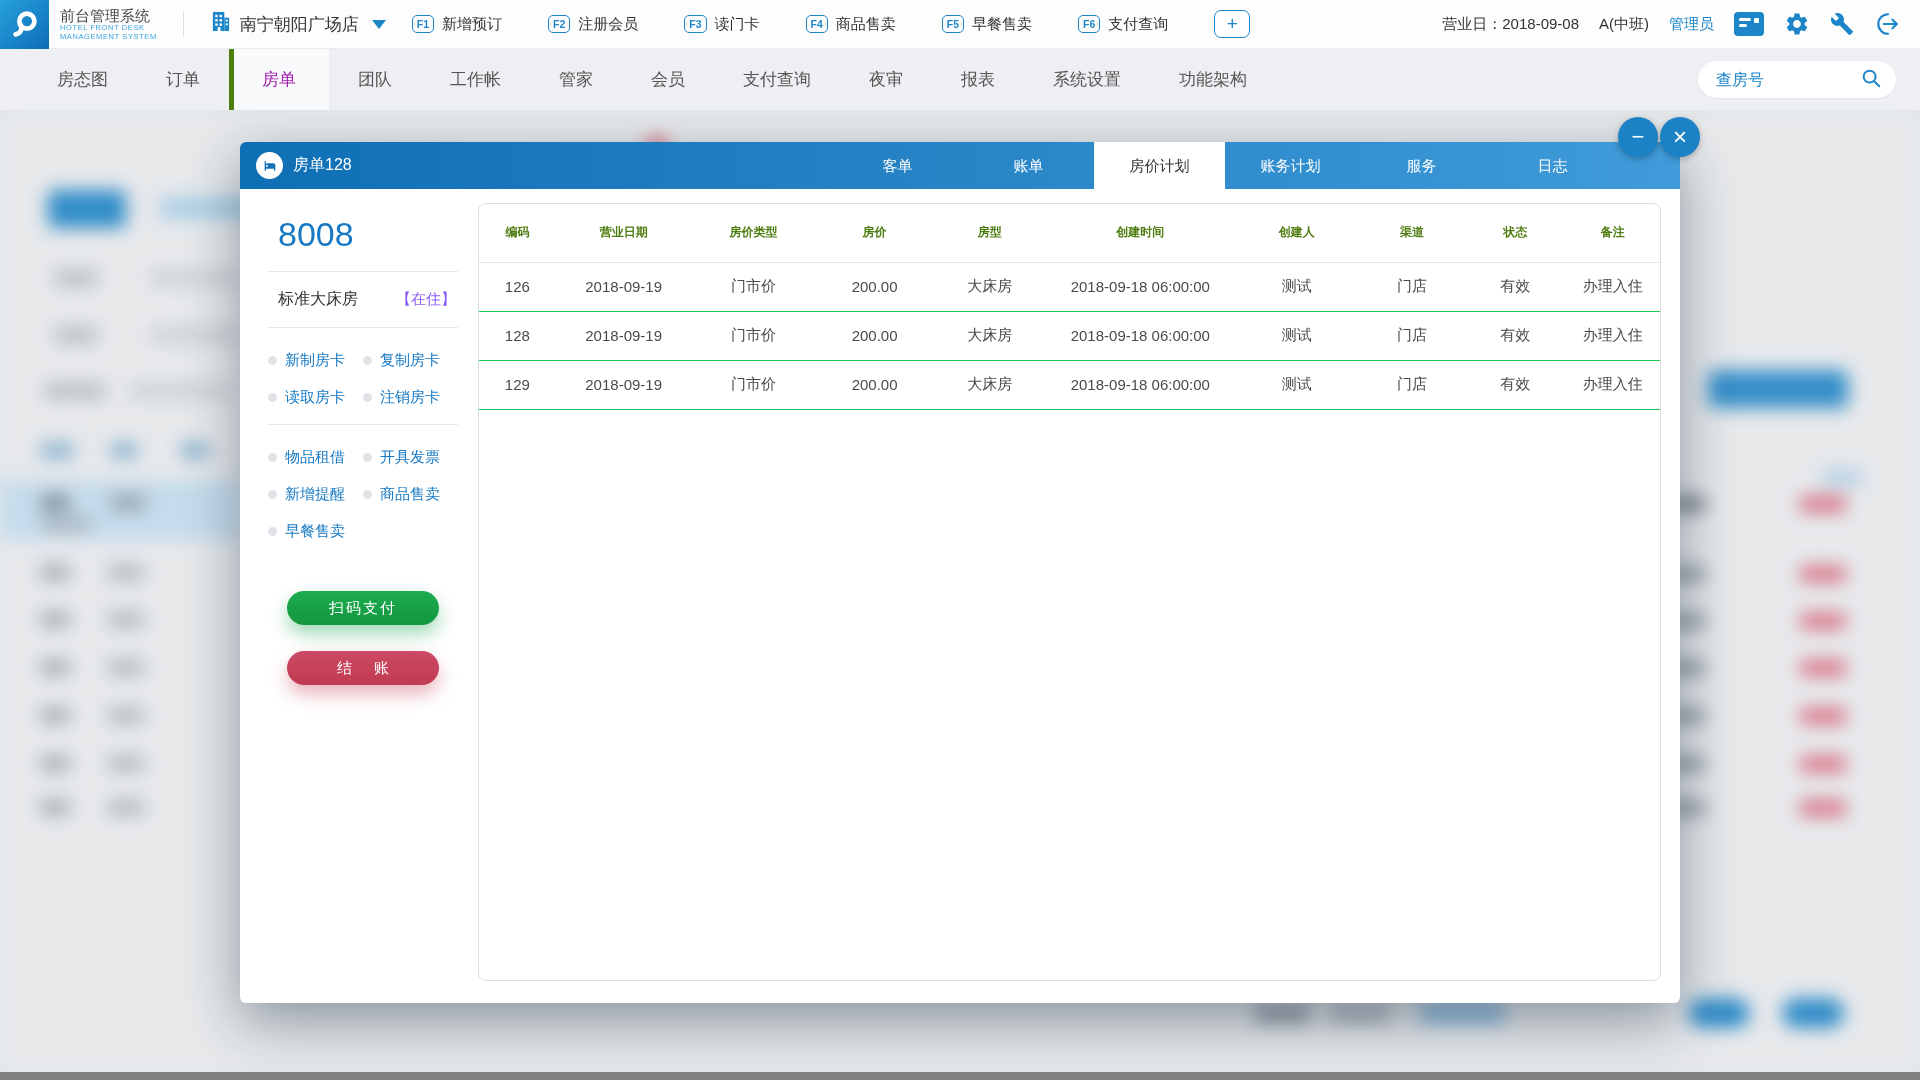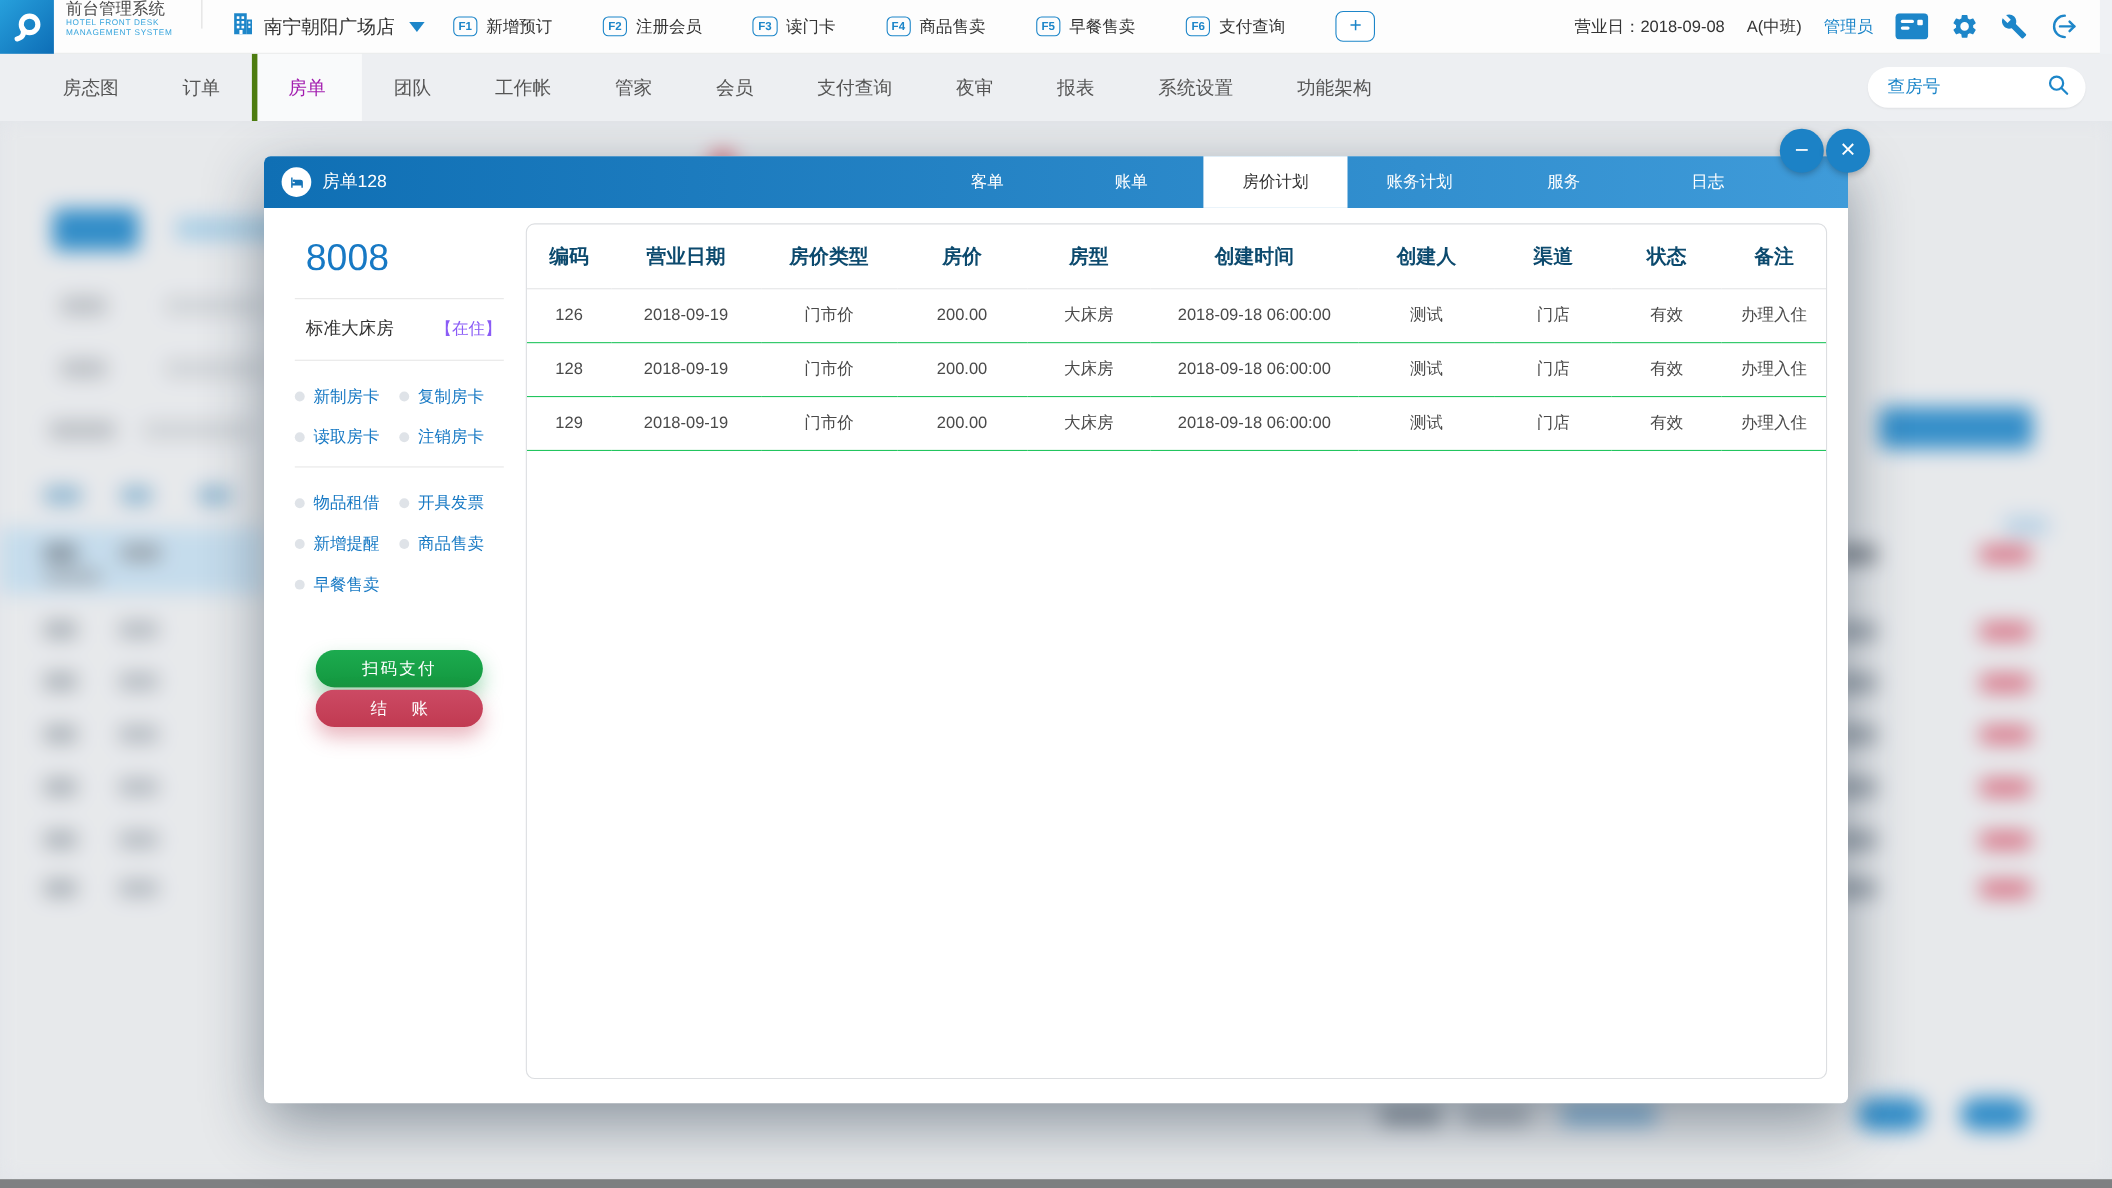--- a/index.html
+++ b/index.html
@@ -1,20 +1,20 @@
 <!DOCTYPE html>
 <html><head>
 <meta charset="utf-8">
 <style>
   *{margin:0;padding:0;box-sizing:border-box}
   html,body{width:1920px;height:1080px}
   body{font-family:"Liberation Sans","DejaVu Sans",sans-serif;background:#eff1f4;overflow:hidden;position:relative;color:#333}
 
   
-  .topbar{position:absolute;top:0;left:0;right:11px;height:49px;background:#fdfdfd;display:flex;z-index:30;border-bottom:1px solid #e9eaec}
+  .topbar{position:absolute;top:0;left:0;right:0;height:49px;background:#fdfdfd;display:flex;align-items:center;z-index:30;border-bottom:1px solid #e9eaec}
   .logo{width:49px;height:49px;background:linear-gradient(135deg,#27a0dc,#0d6db6);display:flex;align-items:center;justify-content:center;flex-shrink:0}
   .brand{margin-left:11px;line-height:1.15}
   .brand-cn{font-size:15px;color:#4a4a4a}
   .brand-en{font-size:7.5px;color:#38a5dd;letter-spacing:.6px}
   .v-div{width:1px;height:26px;background:#ddd;margin:0 26px}
   .store{display:flex;align-items:center;gap:9px;font-size:17px;color:#333;cursor:pointer}
   .caret{width:0;height:0;border-left:7px solid transparent;border-right:7px solid transparent;border-top:9px solid #1d86c9;margin-left:4px}
   .qa-wrap{display:flex;align-items:center;margin-left:26px}
   .qa-item{display:flex;align-items:center;gap:8px;margin-right:46px;font-size:15px;color:#333;cursor:pointer}
   .fkey{border:1.5px solid #1d86c9;color:#1d86c9;font-size:10.5px;font-weight:bold;padding:2px 4px;border-radius:5px;line-height:1.2}
@@ -55,26 +55,26 @@
   .room-no{font-size:34px;color:#1779c4;font-weight:500;margin-left:10px}
   .lp-div{height:1px;background:#e7e7e7;margin:17px 0}
   .room-type-row{display:flex;justify-content:space-between;align-items:center;padding:0 2px 0 10px}
   .room-type{font-size:16px;color:#333}
   .room-status{color:#8b5cf6;font-size:15px}
   .links{display:flex;flex-wrap:wrap;row-gap:18px;padding-top:6px}
   .link{width:50%;display:flex;align-items:center;gap:8px;color:#1779c4;font-size:15px;cursor:pointer;white-space:nowrap}
   .dot{width:9px;height:9px;border-radius:50%;background:#dfe3e8;flex-shrink:0}
   .lp-btn{display:block;width:152px;height:34px;margin:0 auto;border:0;border-radius:17px;color:#fff;font-size:15px;cursor:pointer;font-family:inherit}
   .pay-btn{margin-top:50px;letter-spacing:2px;background:linear-gradient(180deg,#1cab4f,#13973f);box-shadow:0 9px 18px rgba(32,167,80,.42)}
-  .checkout-btn{margin-top:2px;letter-spacing:9px;text-indent:9px;background:linear-gradient(180deg,#cc4a64,#c13a51);box-shadow:0 9px 18px rgba(196,60,83,.38)}
+  .checkout-btn{margin-top:26px;letter-spacing:9px;text-indent:9px;background:linear-gradient(180deg,#cc4a64,#c13a51);box-shadow:0 9px 18px rgba(196,60,83,.38)}
 
   .table-area{flex:1;padding:14px 19px 22px 0}
   .table-card{width:100%;height:100%;border:1px solid #dcdee1;border-radius:8px;background:#fff;overflow:hidden}
   .rate-table{width:100%;border-collapse:collapse;table-layout:fixed}
-  .rate-table th{height:58px;color:#0c4a6e;font-size:18px;font-weight:700;border-bottom:1px solid #e4e5e7}
+  .rate-table th{height:58px;color:#4d7c0f;font-size:12px;font-weight:700;border-bottom:1px solid #e4e5e7}
   .rate-table td{height:49px;font-size:15px;color:#4a4a4a;text-align:center}
   .rate-table tbody tr{border-bottom:1px solid #22c55e;cursor:pointer}
   .rate-table tr.selected{background:#d8ebf9}
   .rate-table tr.selected td:first-child{position:relative}
   .rate-table tr.selected td:first-child::before{content:"";position:absolute;left:0;top:0;bottom:0;width:5px;background:#1e86c6}
 </style>
 </head>
 <body>
 
 <div class="bg-decor">

